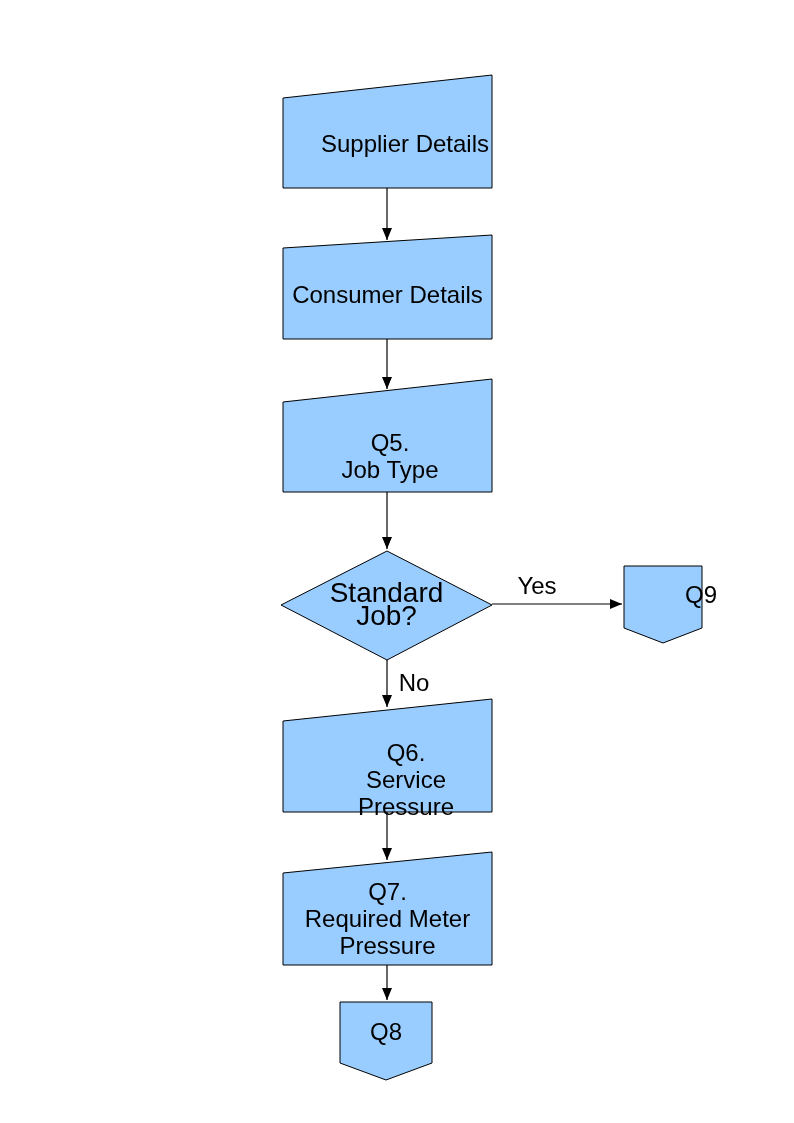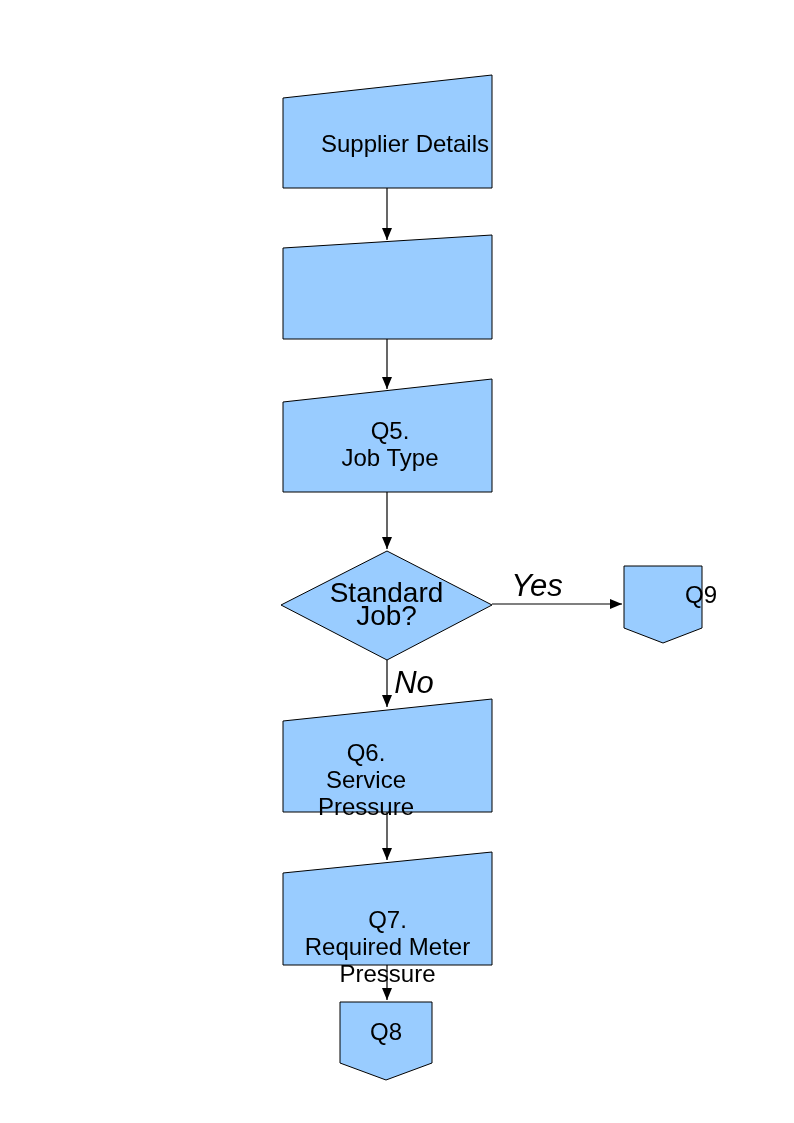--- a/index.html
+++ b/index.html
@@ -49,23 +49,22 @@
     line-height: 27px;
   }
   .label-sm {
     font-size: 28px;
     line-height: 23px;
   }
   .edge-label {
     position: absolute;
     color: var(--text-color);
     text-align: center;
-    font-size: 31px;
+    font-size: 24px;
     line-height: 26px;
-    font-style: italic;
   }
 </style>
 </head>
 <body>
 
 <div class="canvas">
 
   <svg class="diagram-svg" width="794" height="1123" viewBox="0 0 794 1123">
     <defs>
       <marker id="arrow" markerUnits="userSpaceOnUse" markerWidth="14" markerHeight="12" refX="12" refY="5" orient="auto">
@@ -86,33 +85,34 @@
     <polygon class="node" points="283,402 492,379 492,492 283,492"></polygon>
     <polygon class="node" points="387,551 492,605 387,660 281,605"></polygon>
     <polygon class="node" points="624,566 702,566 702,628 663,643 624,628"></polygon>
     <polygon class="node" points="283,721 492,699 492,812 283,812"></polygon>
     <polygon class="node" points="283,873 492,852 492,965 283,965"></polygon>
     <polygon class="node" points="340,1002 432,1002 432,1063 386,1080 340,1063"></polygon>
   </svg>
 
   <div class="label" style="left:283px; top:130px; width:244px;">Supplier Details</div>
 
+  <div class="label" style="left:283px; top:281px; width:209px;">Consumer Details</div>
 
-  <div class="label" style="left:283px; top:417px; width:214px;">Q5.
+  <div class="label" style="left:283px; top:429px; width:214px;">Q5.
 Job Type</div>
 
   <div class="label label-sm" style="left:281px; top:581px; width:211px;">Standard
 Job?</div>
 
   <div class="label" style="left:624px; top:581px; width:78px;margin-left:38px;">Q9</div>
 
-  <div class="label" style="left:283px; top:739px; width:166px;">Q6.
+  <div class="label" style="left:283px; top:739px; width:166px;padding-left:40px;">Q6.
 Service Pressure</div>
 
-  <div class="label" style="left:283px; top:906px; width:209px;">Q7.
+  <div class="label" style="left:283px; top:878px; width:209px;">Q7.
 Required Meter
 Pressure</div>
 
   <div class="label" style="left:340px; top:1018px; width:92px;">Q8</div>
 
   <div class="edge-label" style="left:492px; top:573px; width:90px;">Yes</div>
 
   <div class="edge-label" style="left:392px; top:670px; width:44px;">No</div>
 
 </div>

